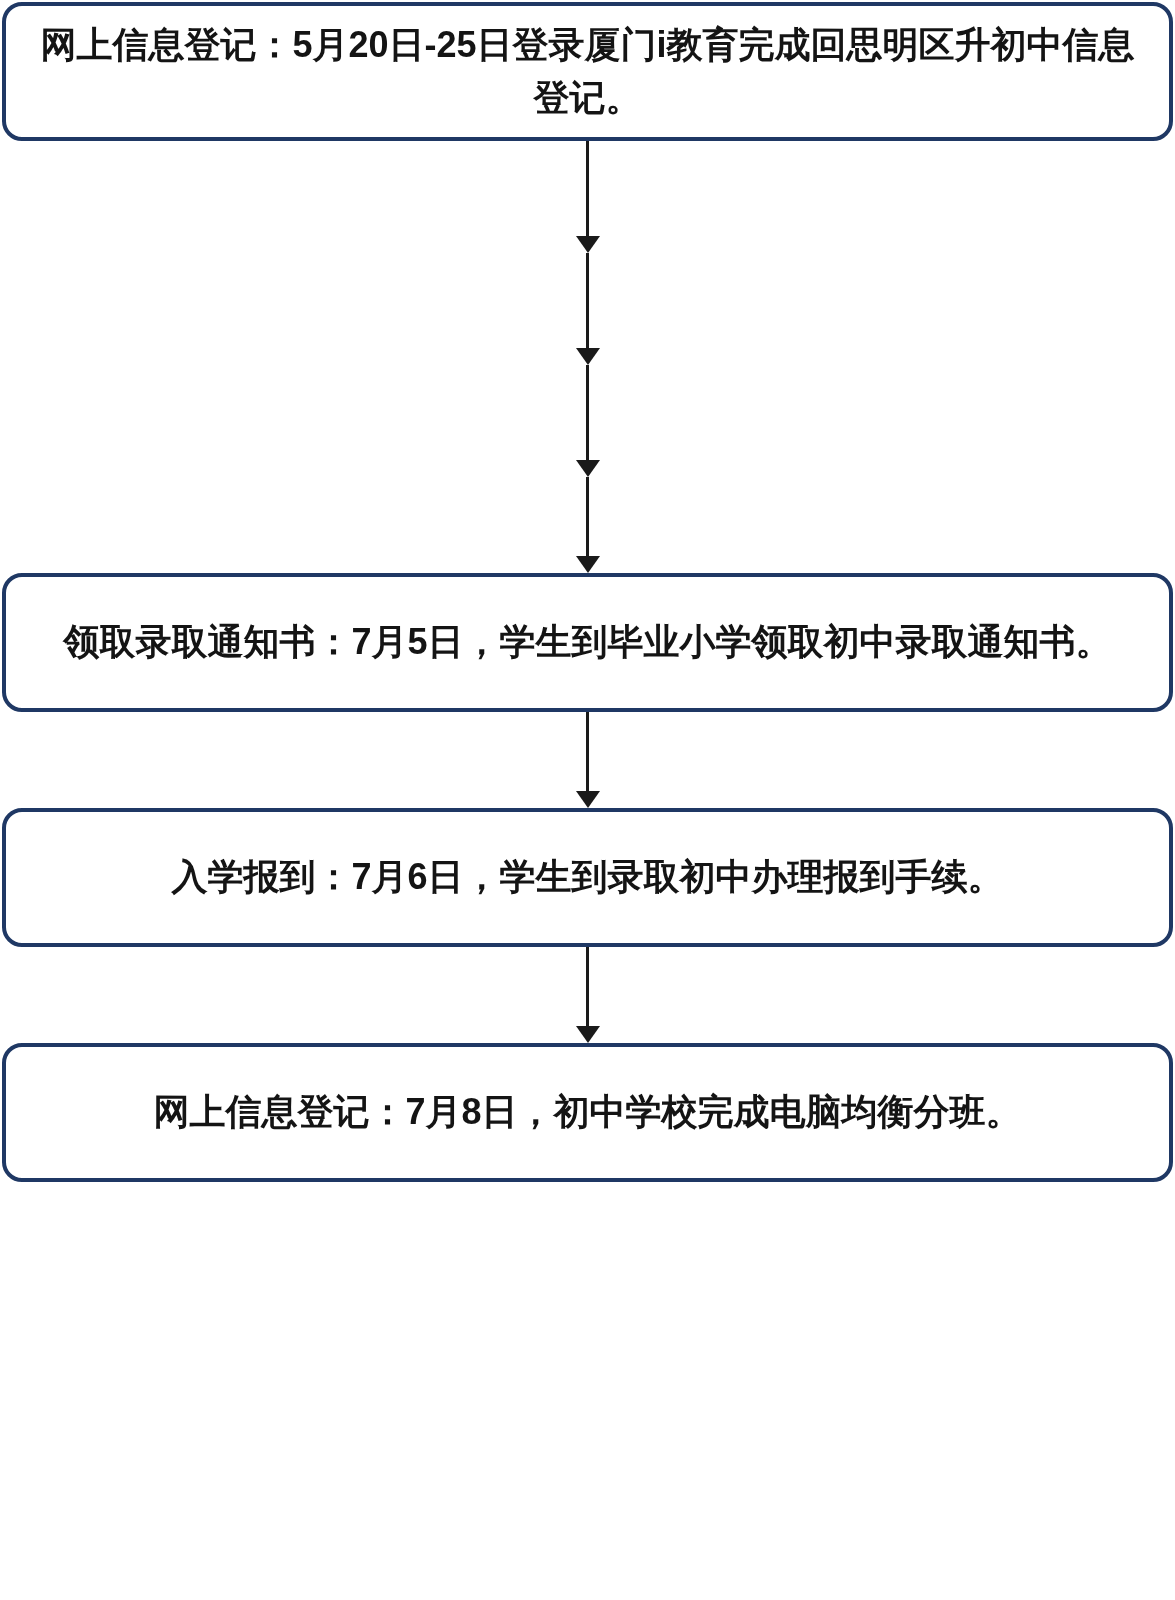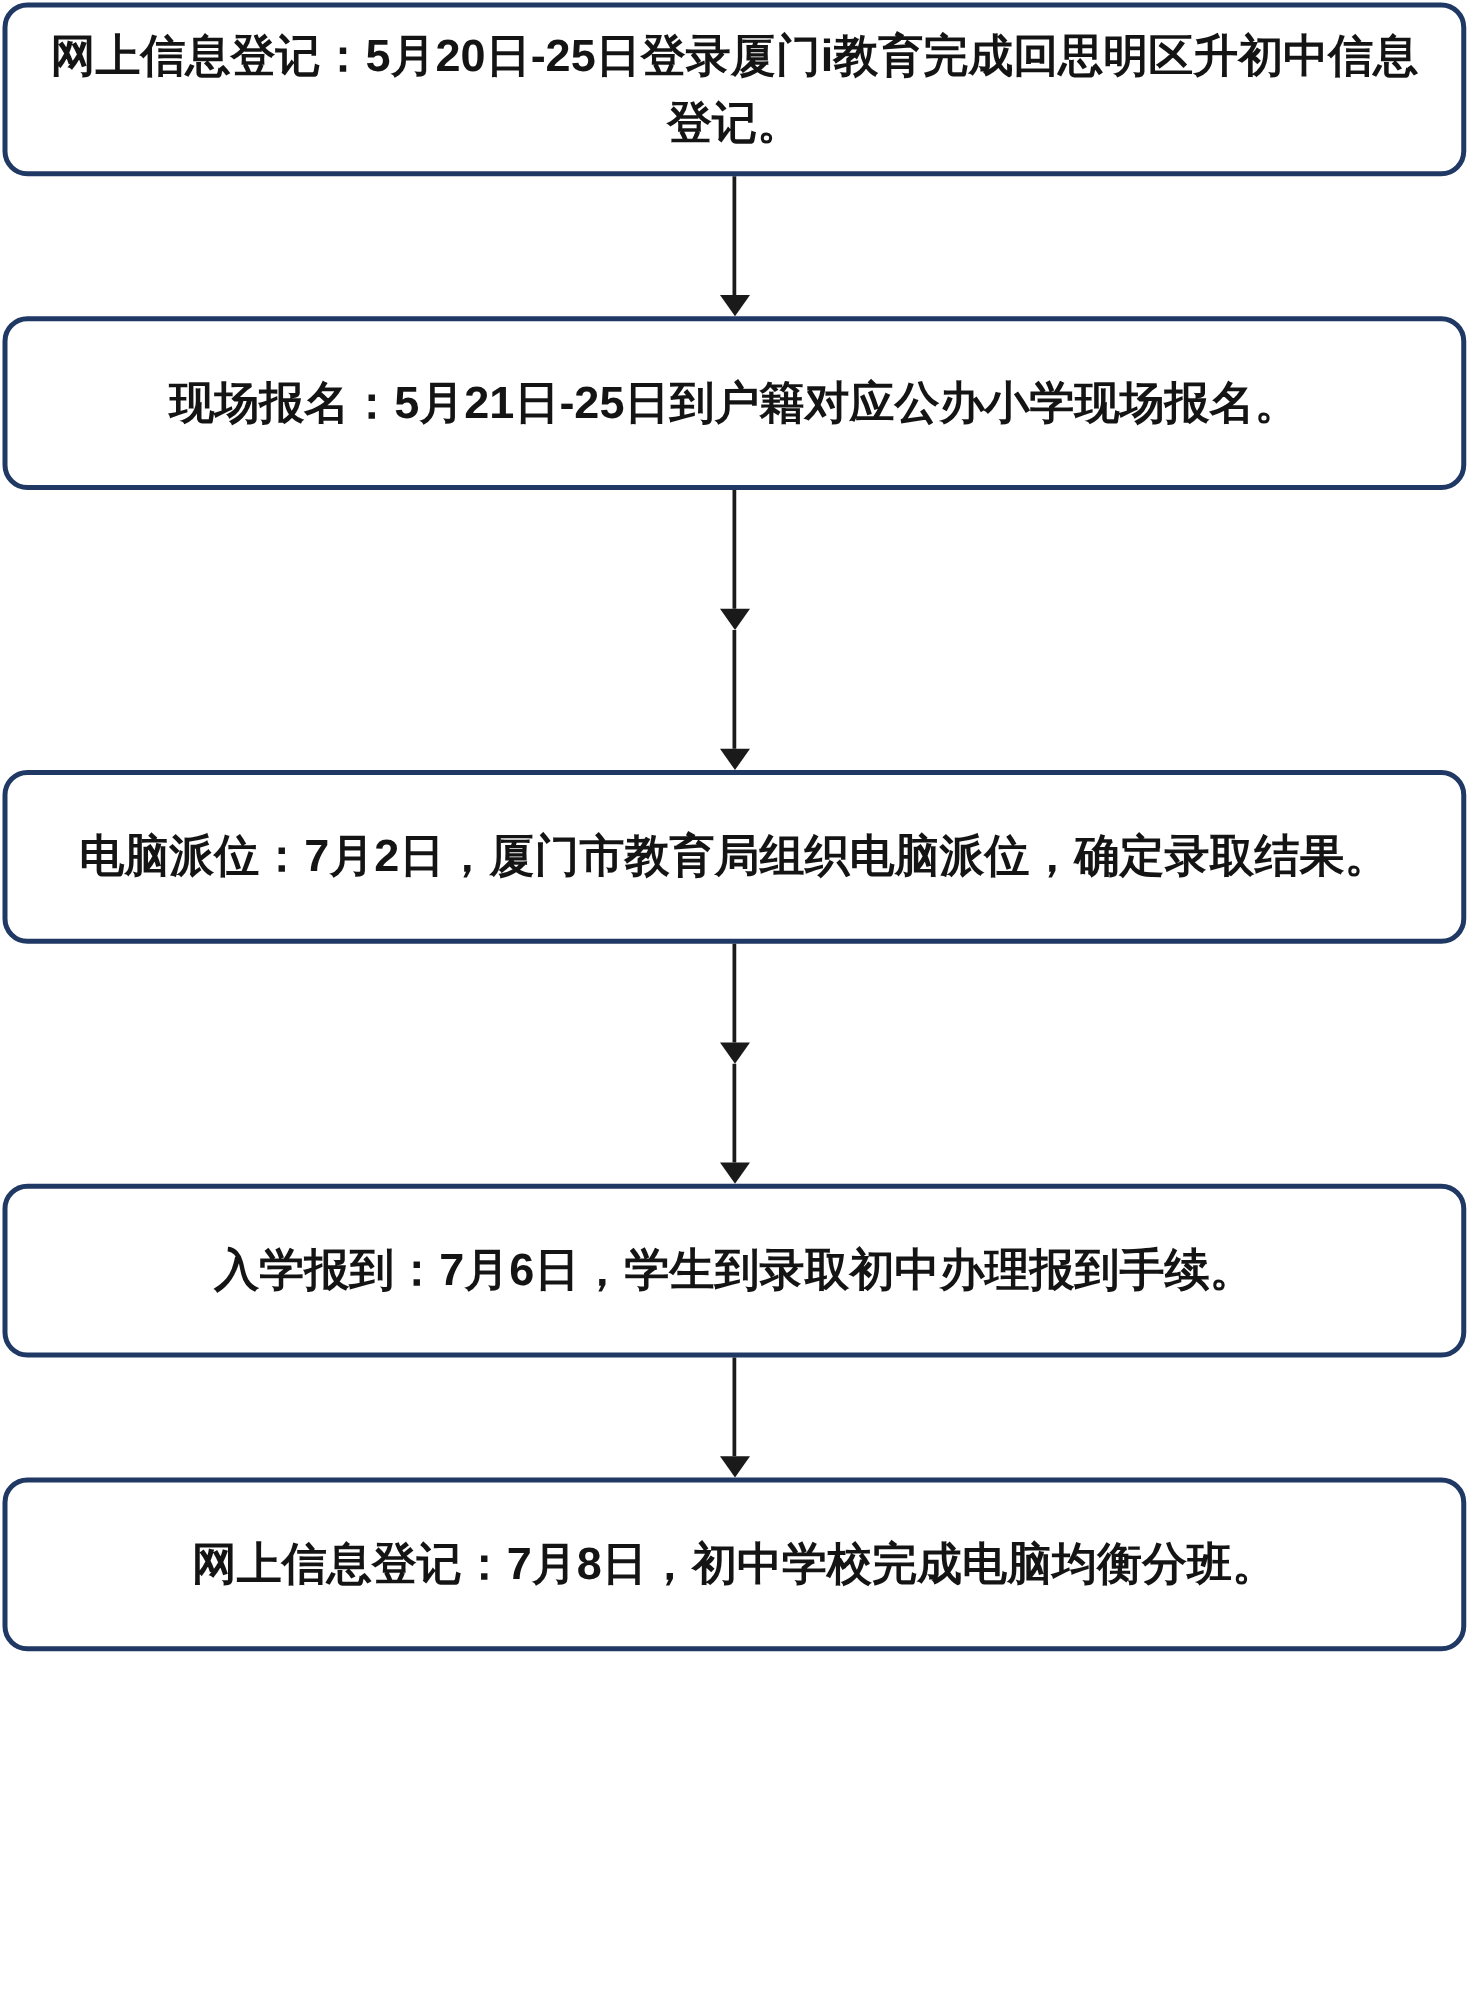--- a/index.html
+++ b/index.html
@@ -69,44 +69,41 @@
 
   <div class="step-box">
     <div class="step-text">网上信息登记：5月20日-25日登录厦门i教育完成回思明区升初中信息登记。</div>
   </div>
 
   <div class="connector gap-lg">
     <div class="line"></div>
     <div class="head"></div>
   </div>
 
-  <div class="step-box">
-    <div class="step-text">现场报名：5月21日-25日到户籍对应公办小学现场报名。</div>
-  </div>
 
   <div class="connector gap-lg">
     <div class="line"></div>
     <div class="head"></div>
   </div>
 
 
   <div class="connector gap-lg">
     <div class="line"></div>
     <div class="head"></div>
   </div>
 
-  <div class="step-box">
-    <div class="step-text">电脑派位：7月2日，厦门市教育局组织电脑派位，确定录取结果。</div>
-  </div>
 
   <div class="connector gap-sm">
     <div class="line"></div>
     <div class="head"></div>
   </div>
 
+  <div class="step-box">
+    <div class="step-text">领取录取通知书：7月5日，学生到毕业小学领取初中录取通知书。</div>
+  </div>
 
   <div class="connector gap-sm">
     <div class="line"></div>
     <div class="head"></div>
   </div>
 
   <div class="step-box">
     <div class="step-text">入学报到：7月6日，学生到录取初中办理报到手续。</div>
   </div>
 

